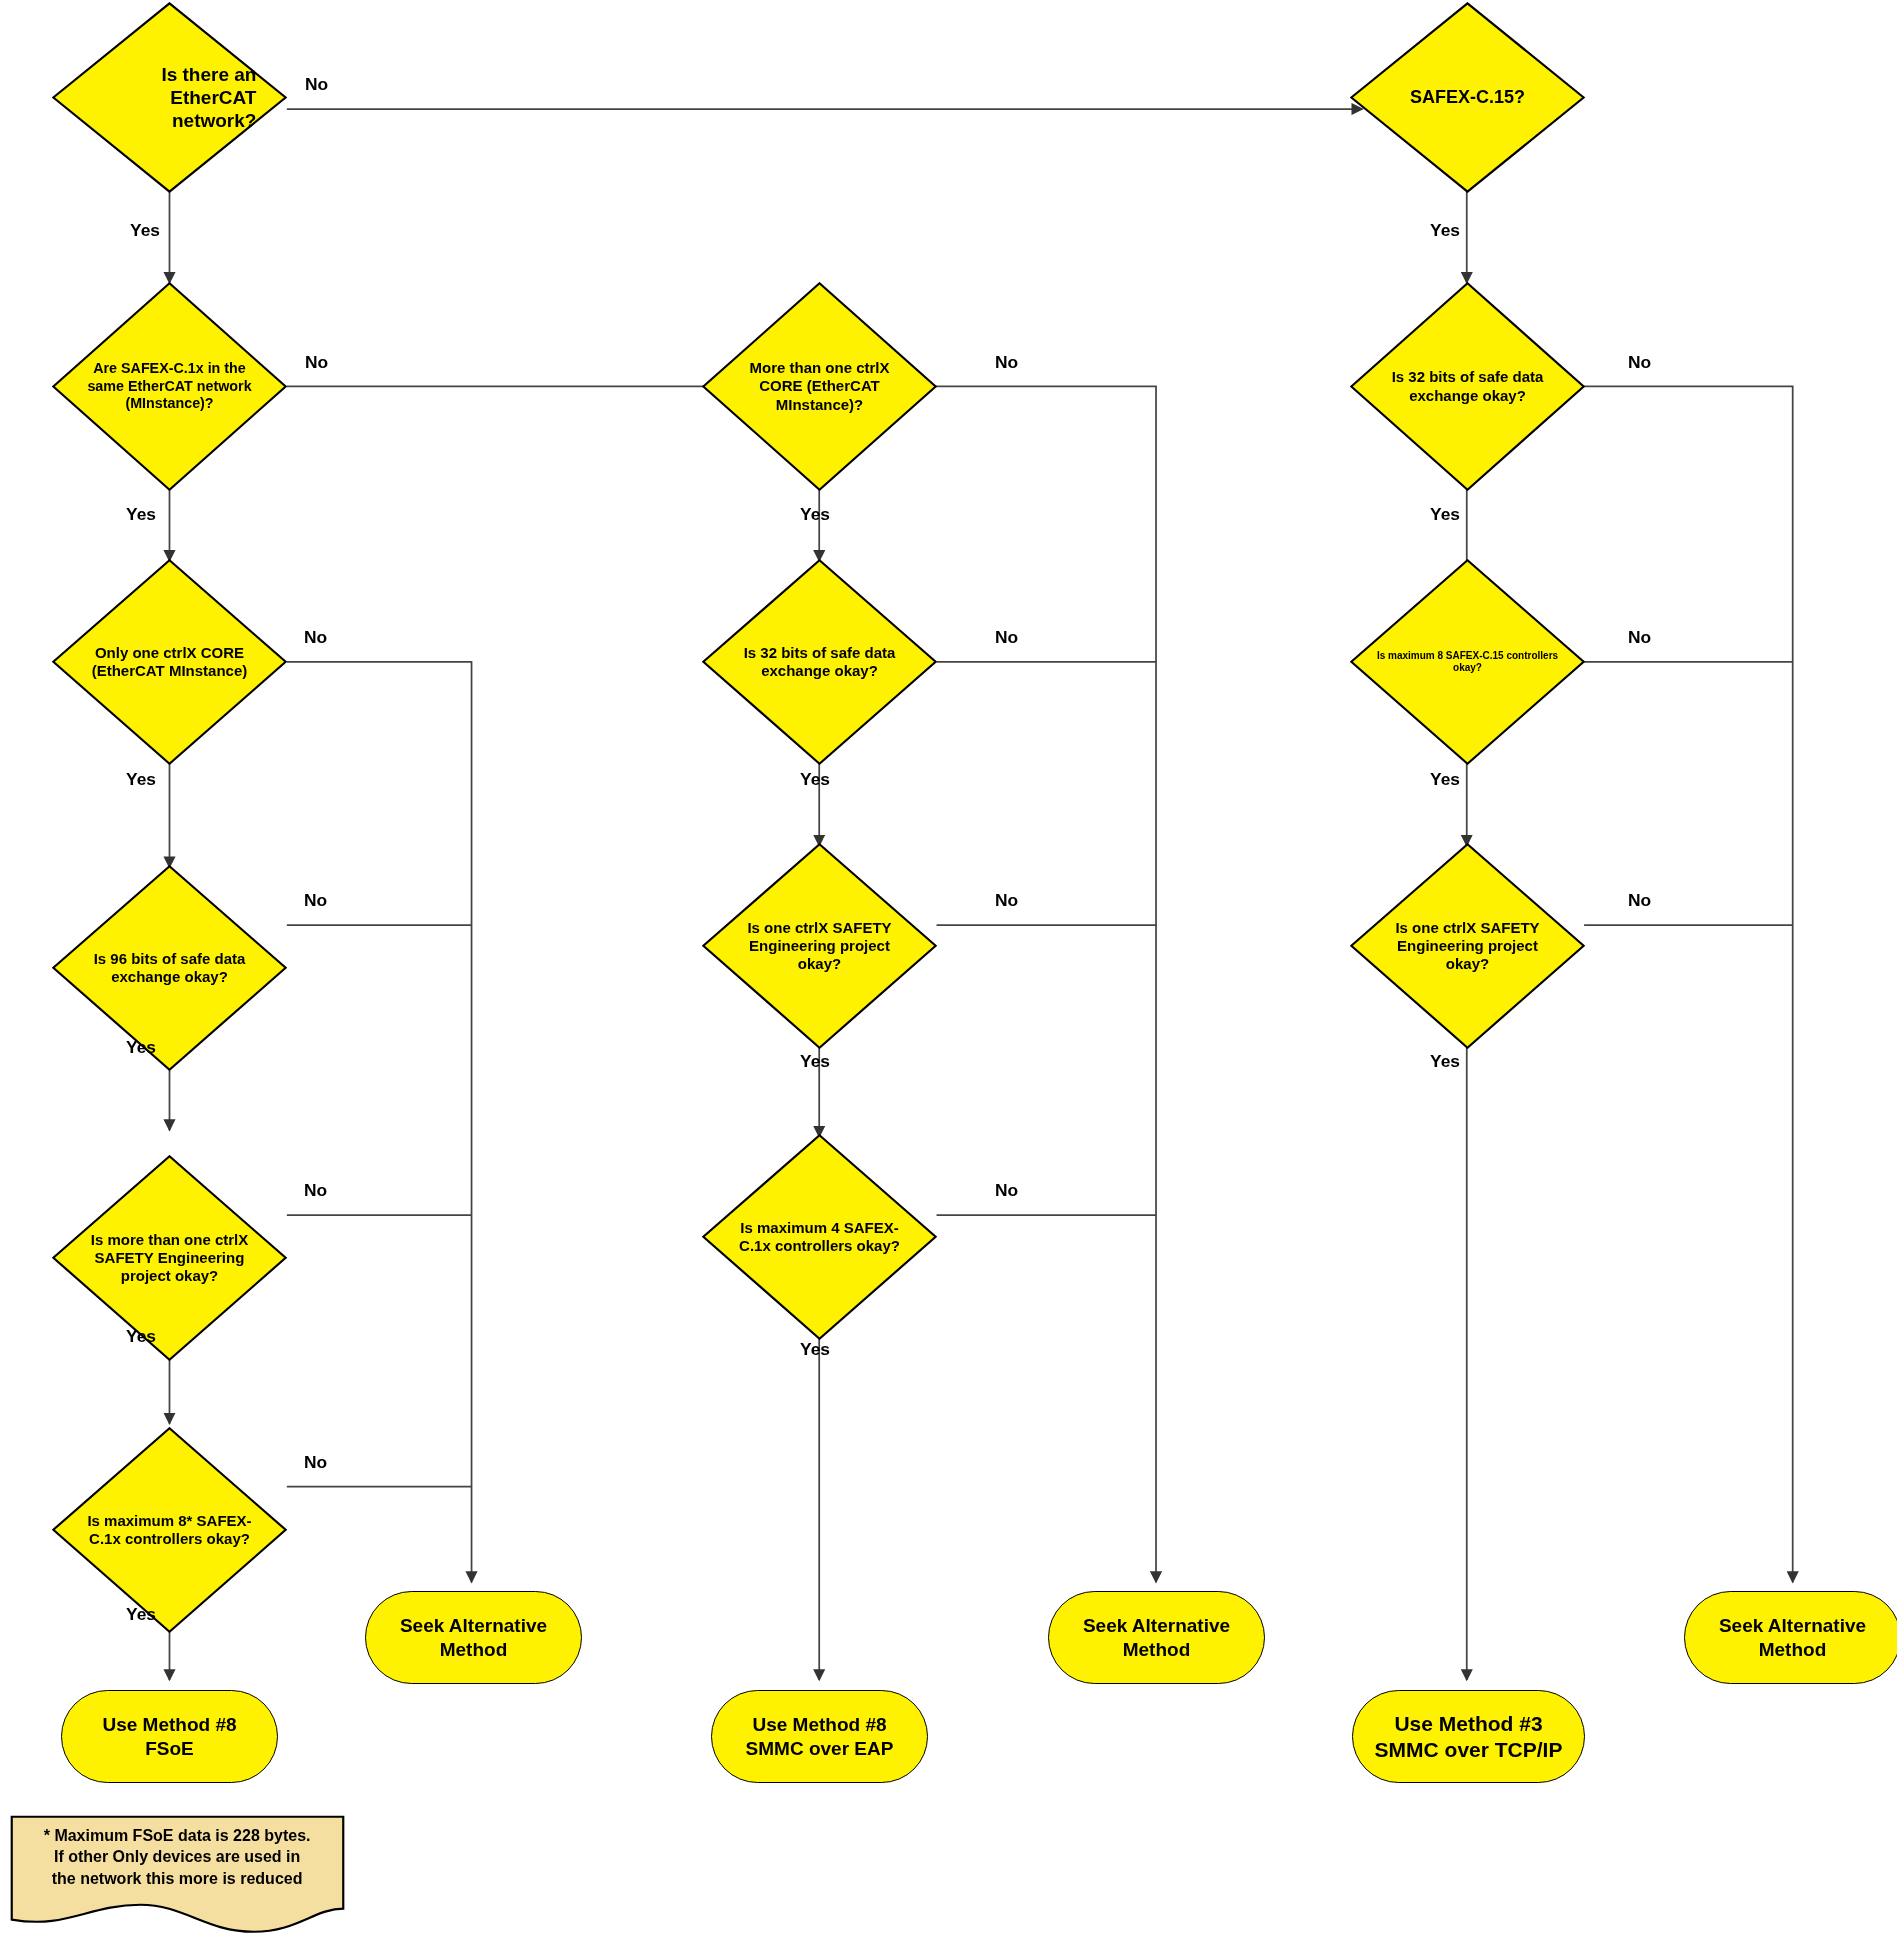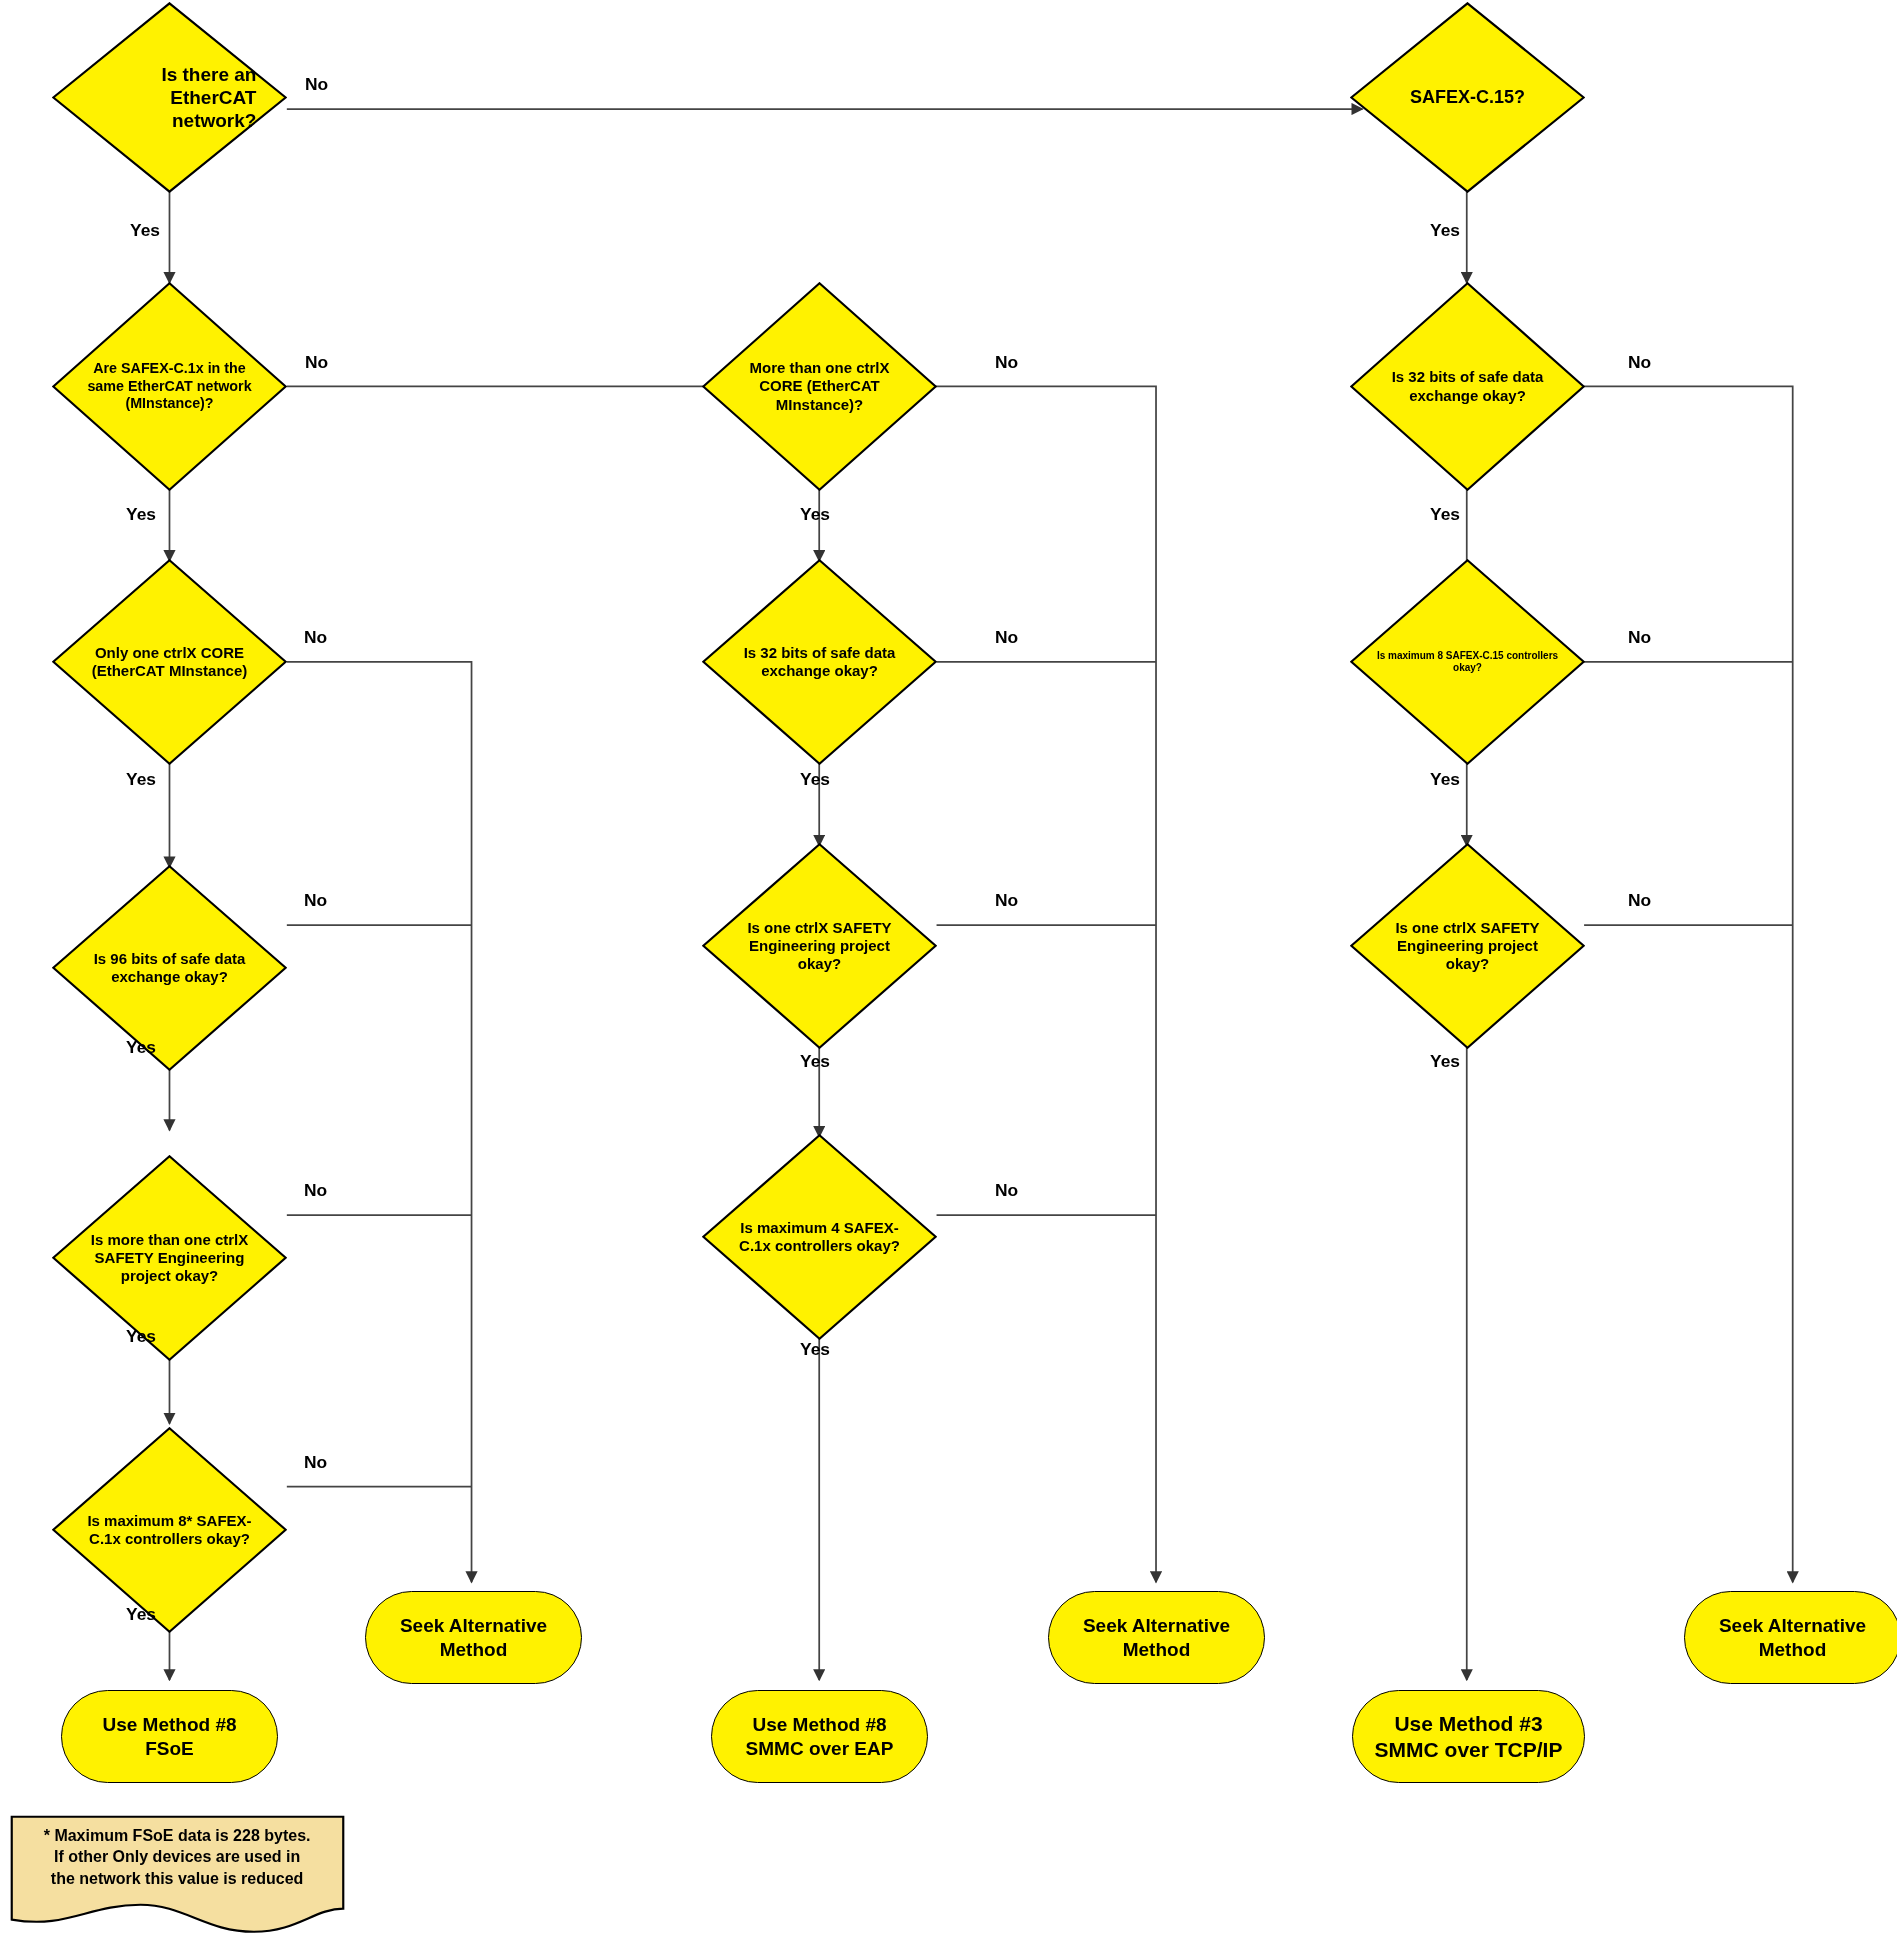--- a/index.html
+++ b/index.html
@@ -319,18 +319,18 @@
   <div class="note" style="left:9.6px;top:1815px;width:335px;height:122px;">
     <svg width="335" height="122" viewBox="0 0 770 280" preserveAspectRatio="none" style="position:absolute;left:0;top:0;">
       <path d="M 4 4 L 766 4 L 766 215
                C 700 215 660 268 560 268
                C 450 268 400 206 300 206
                C 180 206 130 262 4 240 Z" fill="#F5DFA0" stroke="#000000" stroke-width="5"></path>
     </svg>
     <div class="nlabel" style="font-size:16px;">
       <div>* Maximum FSoE data is 228 bytes.</div>
       <div>If other Only devices are used in</div>
-      <div>the network this value is reduced</div>
+      <div>the network this more is reduced</div>
     </div>
   </div>
 
 </div>
 
 
 </body></html>

